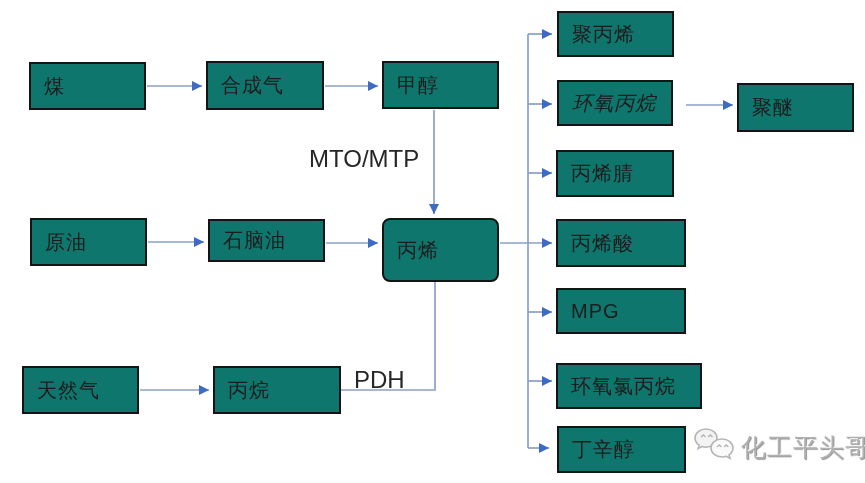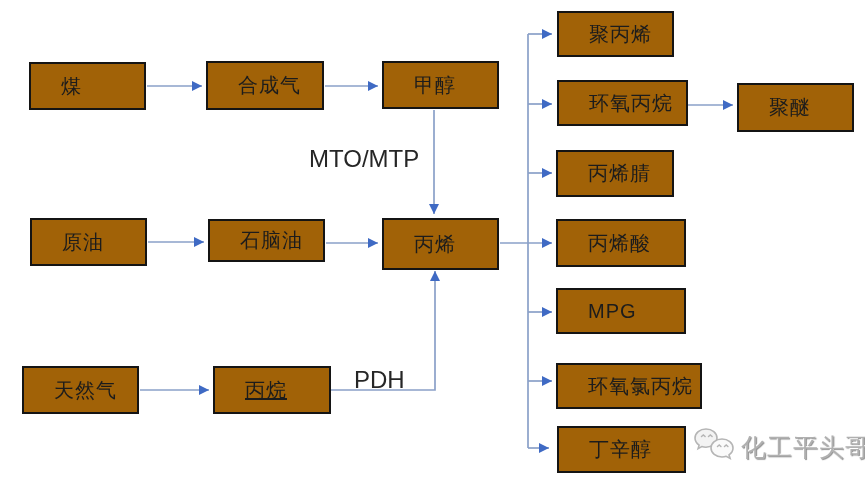--- a/index.html
+++ b/index.html
@@ -25,47 +25,47 @@
   }
   .connector-layer line, .connector-layer path.conn {
     stroke: var(--line);
     stroke-width: 1.7;
     fill: none;
   }
   .ahead { fill: var(--arrowhead); stroke: none; }
   .node {
     position: absolute;
     box-sizing: border-box;
-    background: #a16207;
+    background: #0f766e;
     border: 2px solid var(--box-border);
     display: flex;
     align-items: center;
-    padding-left: 30px;
+    padding-left: 13px;
     font-size: 20px;
     color: #1c1c1c;
     white-space: nowrap;
     letter-spacing: 1px;
   }
   .edge-label {
     position: absolute;
     font-size: 24px;
     color: #262626;
     white-space: nowrap;
   }
   
   #n-coal      { left: 29px;  top: 62px;  width: 117px; height: 48px; }
   #n-syngas    { left: 206px; top: 61px;  width: 118px; height: 49px; }
   #n-methanol  { left: 382px; top: 61px;  width: 117px; height: 48px; }
   #n-crude     { left: 30px;  top: 218px; width: 117px; height: 48px; }
   #n-naphtha   { left: 208px; top: 219px; width: 117px; height: 43px; }
-  #n-propylene { left: 382px; top: 218px; width: 117px; height: 52px; }
+  #n-propylene { left: 382px; top: 218px; width: 117px; height: 64px; border-radius: 8px; }
   #n-natgas    { left: 22px;  top: 366px; width: 117px; height: 48px; }
-  #n-propane   { left: 213px; top: 366px; width: 118px; height: 48px; text-decoration: underline; }
+  #n-propane   { left: 213px; top: 366px; width: 128px; height: 48px; }
   #n-pp        { left: 557px; top: 11px;  width: 117px; height: 46px; }
-  #n-po        { left: 557px; top: 80px;  width: 131px; height: 46px; }
+  #n-po        { left: 557px; top: 80px;  width: 116px; height: 46px; font-style: italic; }
   #n-polyether { left: 737px; top: 83px;  width: 117px; height: 49px; }
   #n-an        { left: 556px; top: 150px; width: 118px; height: 47px; }
   #n-aa        { left: 556px; top: 219px; width: 130px; height: 48px; }
   #n-mpg       { left: 556px; top: 288px; width: 130px; height: 46px; }
   #n-ech       { left: 556px; top: 343px; width: 146px; height: 46px; margin-top: 20px; }
   #n-bo        { left: 557px; top: 426px; width: 129px; height: 47px; }
   #lbl-mto { left: 309px; top: 145px; }
   #lbl-pdh { left: 354px; top: 366px; }
   .watermark {
     position: absolute;

